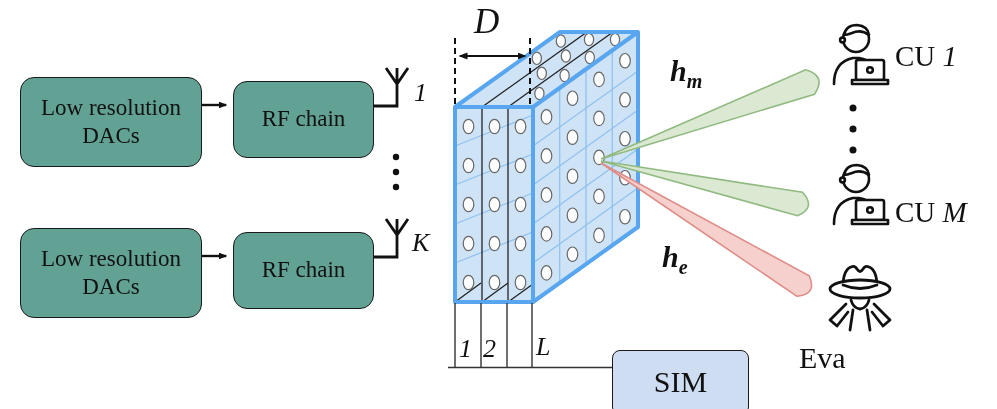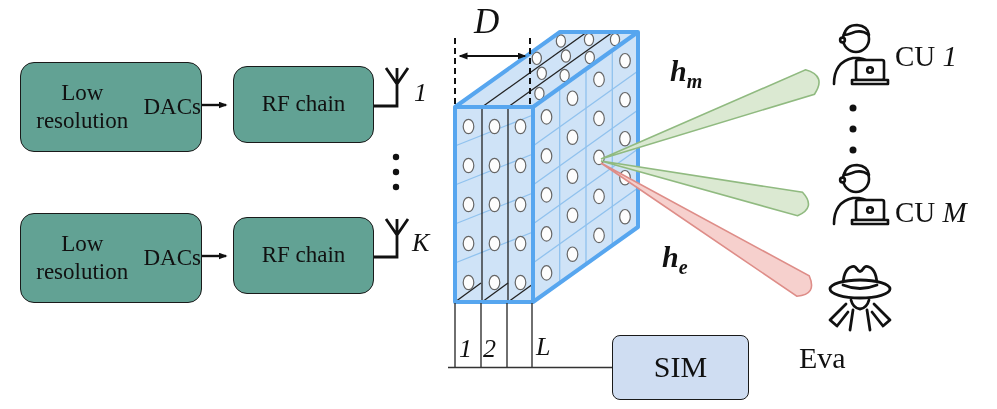--- a/index.html
+++ b/index.html
@@ -11,23 +11,23 @@
     --ink:#111111;
     --beam-green:#d9e8d0;
     --beam-green-edge:#90ba80;
     --beam-red:#f5cdca;
     --beam-red-edge:#de8d88;
   }
   html,body{margin:0;padding:0;background:#ffffff;}
   .canvas{position:relative;width:997px;height:409px;background:#fff;overflow:hidden;
           font-family:"Liberation Serif",serif;color:var(--ink);}
   svg.layer{position:absolute;left:0;top:0;width:997px;height:409px;}
-  .box{position:absolute;display:flex;flex-direction:row;align-items:center;justify-content:center;
+  .box{position:absolute;display:flex;flex-direction:column;align-items:center;justify-content:center;
        background:var(--teal);border:1.7px solid #1a1a1a;border-radius:14px;
-       font-size:23px;line-height:1.22;text-align:center;}
+       font-size:23px;line-height:1.22;text-align:center;margin-top:15px;}
   .box.sim{background:var(--simblue);border-radius:8px;font-size:30px;}
   .lbl{position:absolute;white-space:nowrap;}
   .ital{font-style:italic;}
   .chan{font-size:30px;font-weight:bold;font-style:italic;}
   .chan sub{font-size:20px;}
   .cu-label{font-size:29px;}
   .eva-label{font-size:30px;}
   .num-label{font-size:26px;font-style:italic;}
   .dim-label{font-size:35px;font-style:italic;}
   .icon-svg{position:absolute;}

